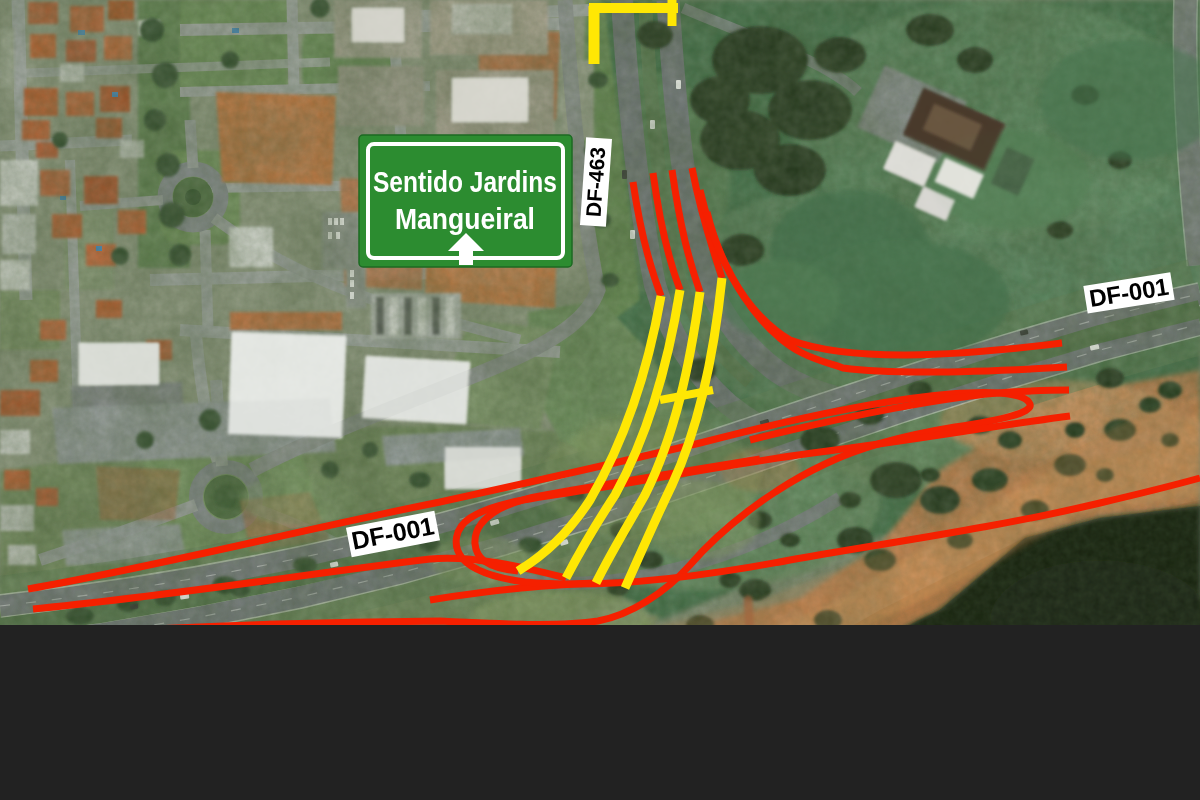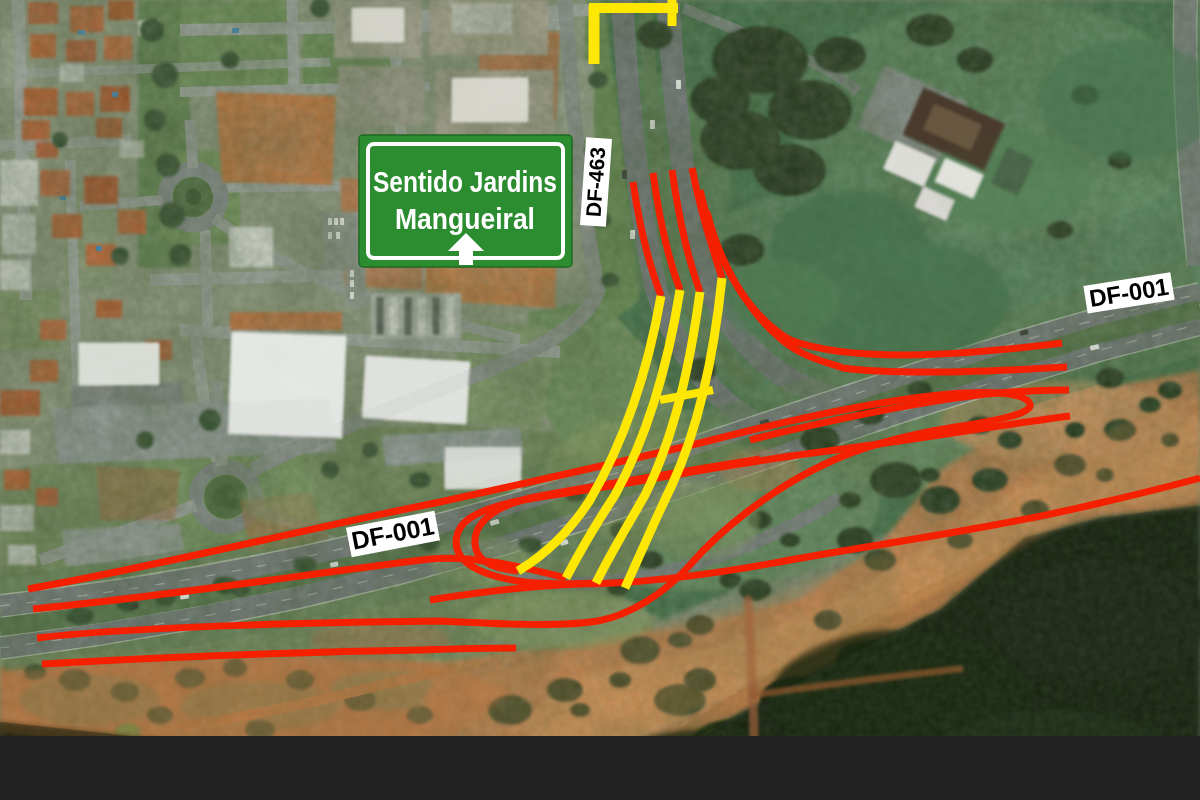--- a/index.html
+++ b/index.html
@@ -1,16 +1,16 @@
 <!DOCTYPE html>
 <html><head>
 <meta charset="utf-8">
 <style>
 html,body{margin:0;padding:0;background:#222;}
-#map{width:1200px;height:736px;position:relative;overflow:hidden;font-family:"Liberation Sans",sans-serif;}
+#map{width:1200px;height:625px;position:relative;overflow:hidden;font-family:"Liberation Sans",sans-serif;}
 </style>
 </head>
 <body>
 
 <div id="map">
 <svg width="1200" height="800" viewBox="0 0 1200 800" xmlns="http://www.w3.org/2000/svg">
 <defs>
 <filter id="soft" x="-10%" y="-10%" width="120%" height="120%">
           <feGaussianBlur stdDeviation="2.5"></feGaussianBlur>
         </filter>

